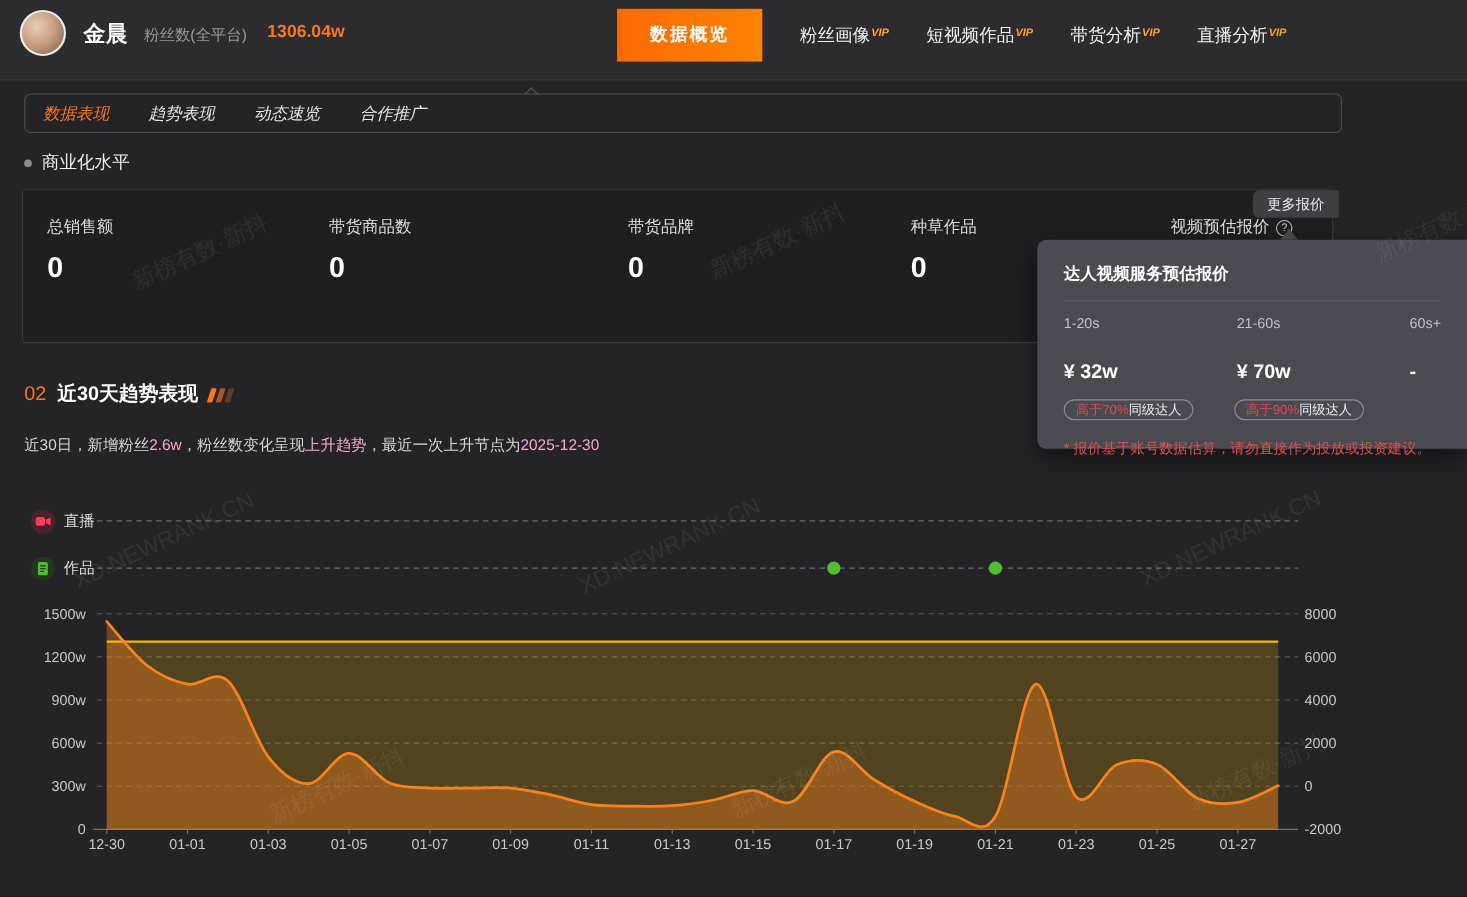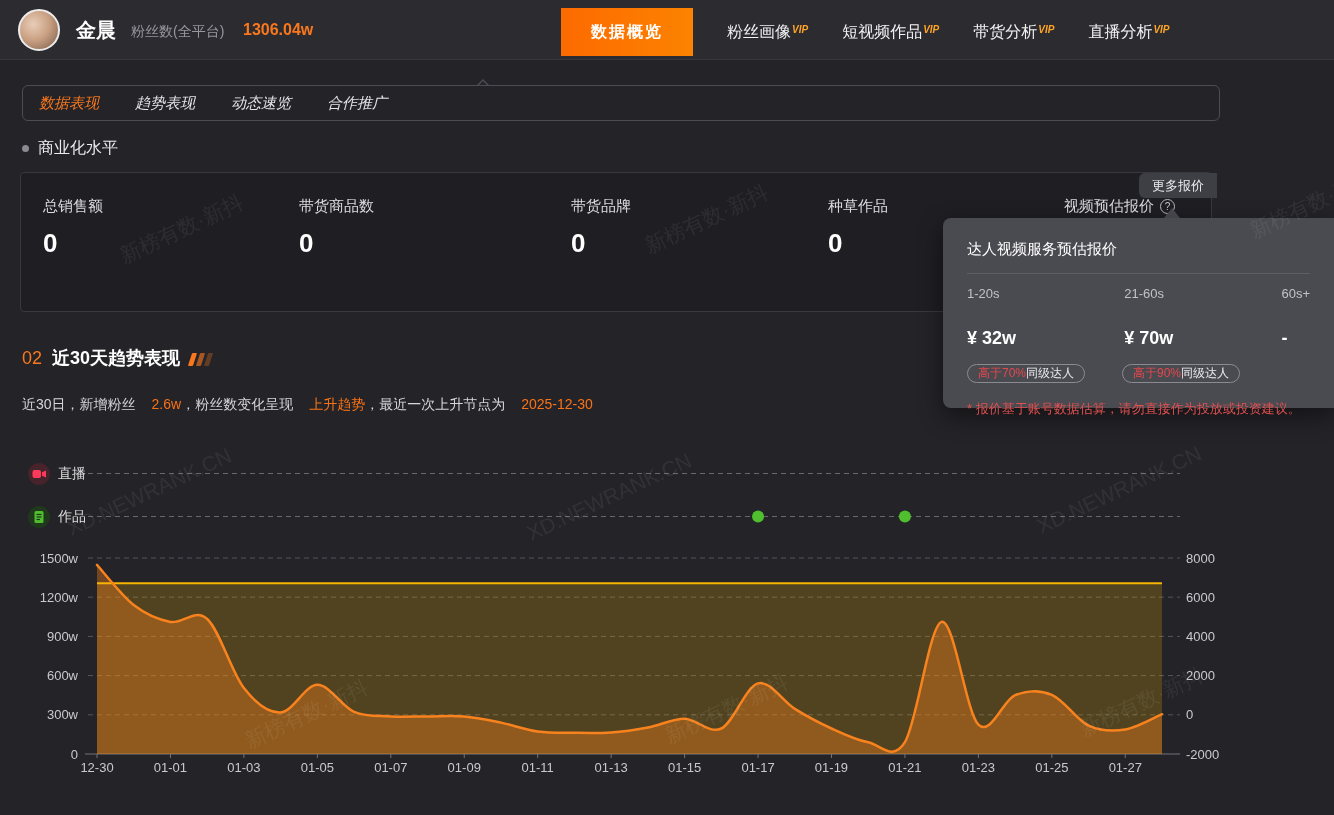--- a/index.html
+++ b/index.html
@@ -1,21 +1,21 @@
 <!DOCTYPE html>
 <html><head>
 <meta charset="utf-8">
 <style>
   * { margin:0; padding:0; box-sizing:border-box; }
   html,body { background:#1c1c20; }
   body { font-family:"Liberation Sans","DejaVu Sans",sans-serif; }
   .page { position:relative; width:1334px; height:815px; background:#232328; overflow:hidden; }
 
   
-  .header { position:absolute; top:0; left:0; width:1334px; height:60px; background:#2b2b30; border-bottom:1px solid #38383d; display:flex; align-items:center; }
+  .header { position:absolute; top:0; left:0; width:1334px; height:73px; background:#2b2b30; border-bottom:1px solid #38383d; display:flex; align-items:center; }
   .avatar { position:absolute; left:18px; top:9px; width:42px; height:42px; border-radius:50%;
             background:radial-gradient(circle at 35% 35%, #e8cdb8 0%, #caa184 45%, #7a5a48 100%);
             border:2px solid #ececec; }
   .star-name { position:absolute; left:76px; top:17px; font-size:20px; font-weight:bold; color:#ffffff; }
   .fans-label { position:absolute; left:131px; top:23px; font-size:14px; color:#97979d; }
   .fans-value { position:absolute; left:243px; top:21px; font-size:16px; font-weight:bold; color:#f9781d; }
   .nav-tabs { position:absolute; left:545px; top:8px; height:48px; display:flex; align-items:center; }
   .nav-tab { position:relative; font-size:16px; color:#f2f2f4; margin-left:34px; white-space:nowrap; cursor:pointer; }
   .nav-tab.active { margin-left:16px; background:linear-gradient(90deg,#fd6a00,#fc8300); color:#fff; font-weight:bold; height:48px; line-height:48px; padding:0 30px; letter-spacing:2px; }
   .vip { font-size:10px; font-style:italic; font-weight:bold; color:#ffa426; vertical-align:4px; margin-left:1px; }
@@ -37,41 +37,41 @@
   .metric { position:absolute; top:24px; }
   .metric-label { font-size:15px; color:#dcdce0; }
   .metric-value { font-size:26px; font-weight:bold; color:#ffffff; margin-top:12px; }
   .m0{left:22px;} .m1{left:278px;} .m2{left:550px;} .m3{left:807px;} .m4{left:1043px;}
   .help-icon { display:inline-block; width:15px; height:15px; line-height:14px; text-align:center; border:1px solid #b9b9bf; border-radius:50%; font-size:10px; color:#c9c9cf; margin-left:6px; vertical-align:1px; cursor:pointer; }
   .more-btn { position:absolute; left:1139px; top:173px; height:25px; line-height:25px; padding:0 13px; background:#3e3e45; color:#ebebef; font-size:13px; border-radius:6px 0 0 6px; cursor:pointer; }
 
   
   .tooltip { position:absolute; left:943px; top:218px; width:391px; height:190px; background:#4a4a51; border-radius:8px 0 0 8px; box-shadow:0 8px 24px rgba(0,0,0,0.45); padding:22px 24px 0 24px; z-index:5; }
   .tooltip-arrow { position:absolute; left:1164px; top:208px; width:0; height:0; border-left:8px solid transparent; border-right:8px solid transparent; border-bottom:10px solid #4a4a51; z-index:5; }
-  .tt-title { font-size:15px; font-weight:normal; color:#ffffff; }
+  .tt-title { font-size:15px; font-weight:bold; color:#ffffff; }
   .tt-divider { height:1px; background:#5e5e65; margin:14px 0 12px 0; }
   .tt-cols { display:flex;gap:12px; }
   .tt-col { width:155px; } .tt-col:last-child { width:auto; }
   .tt-dur { font-size:13px; color:#c2c2c8; }
   .tt-price { font-size:18px; font-weight:bold; color:#ffffff; margin-top:27px; }
   .tt-badges { display:flex; margin-top:14px; }
   .tt-badge { width:155px; }
   .badge-pill { display:inline-block; border:1px solid #8a8a91; border-radius:11px; padding:0 10px; font-size:12px; color:#e9e9ed; }
   .badge-red { color:#e5484d; }
   .tt-note { font-size:13px; color:#e05050; margin-top:17px; }
 
   
   .sec-header { position:absolute; left:22px; top:346px; display:flex; align-items:center; }
   .sec-num { font-size:18px; font-weight:normal; color:#f9781d; }
   .sec-title { font-size:18px; font-weight:bold; color:#ffffff; margin-left:10px; }
   .quotes { display:flex; margin-left:10px; margin-top:2px; }
   .quote-bar { width:5px; height:13px; background:#f9781d; transform:skewX(-18deg); margin-right:3px; border-radius:1px; }
   .quote-bar.q2 { opacity:.62; } .quote-bar.q3 { opacity:.3; }
   .trend-desc { position:absolute; left:22px; top:396px; font-size:14px; color:#d6d6da; }
-  .hl { color:#f97316;margin-left:16px; }
+  .hl { color:#f9a8d4; }
 
   
   .legend-row { position:absolute; left:28px; display:flex; align-items:center; z-index:2; }
   .lg1 { top:463px; } .lg2 { top:506px; }
   .legend-icon { width:22px; height:22px; margin-right:8px; }
   .legend-label { font-size:14px; color:#dededf; }
 
   .chart-host { position:absolute; left:0; top:455px; width:1334px; height:340px; }
 
   

